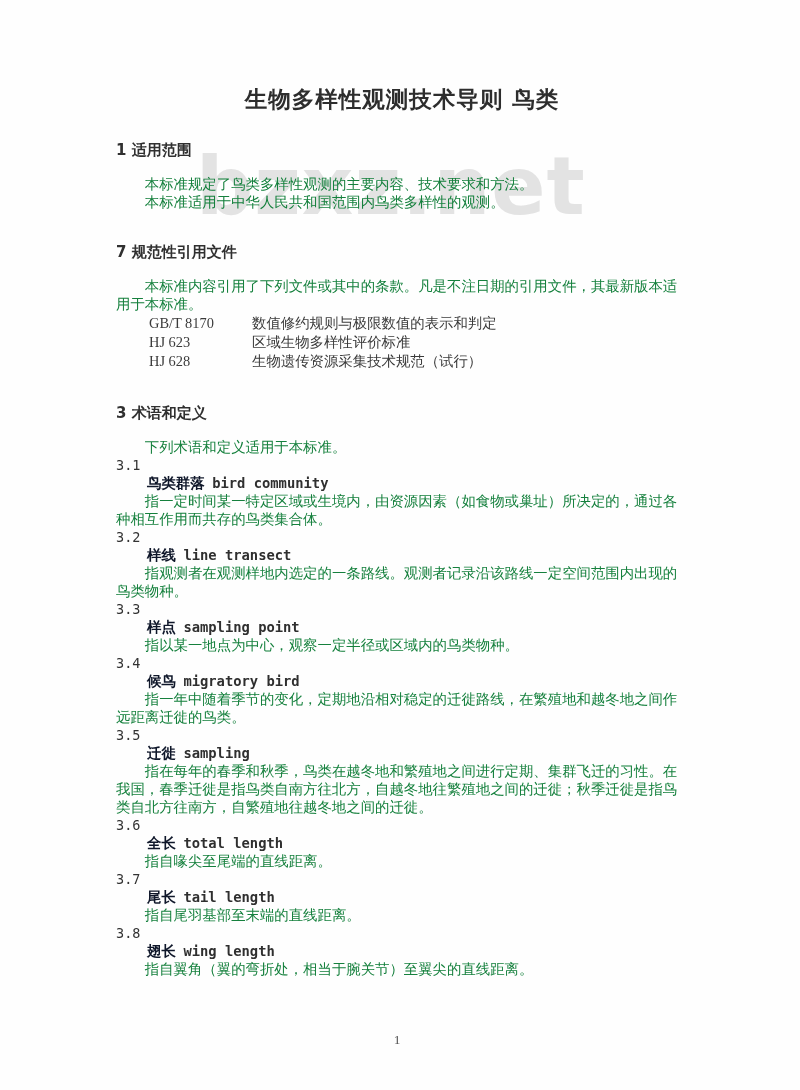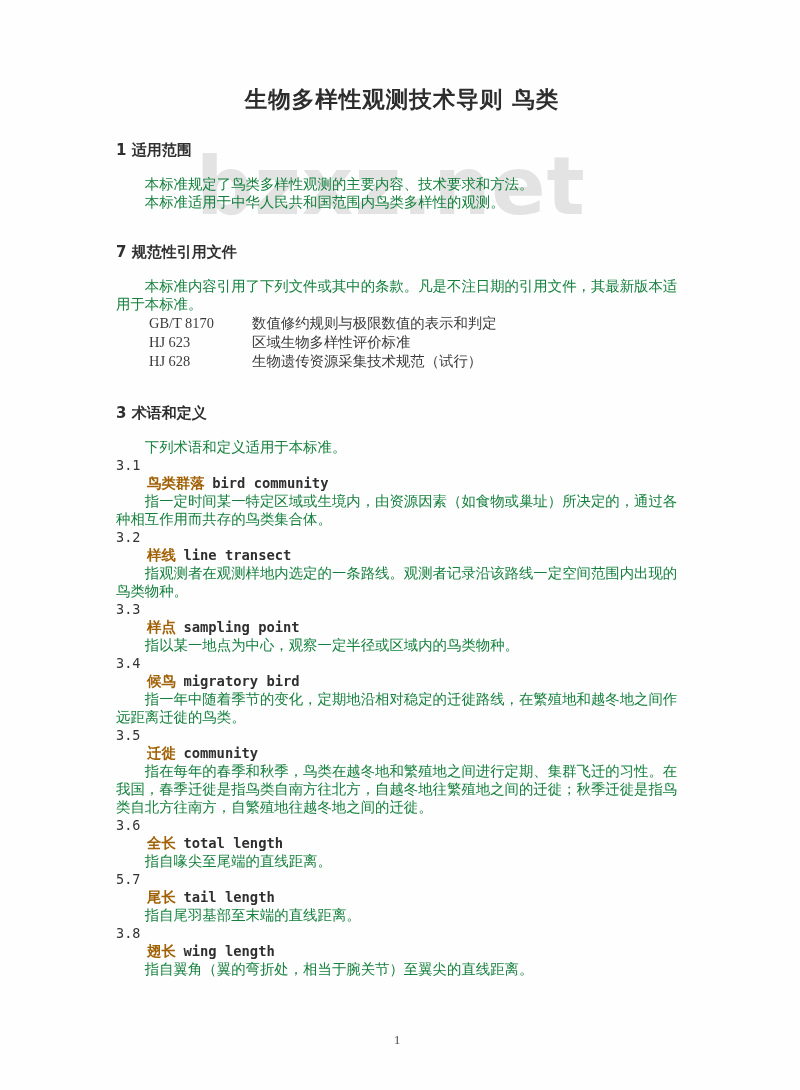--- a/index.html
+++ b/index.html
@@ -78,21 +78,21 @@
   }
   .term-heading {
     font-size: 14.4px;
     line-height: 18px;
     margin-left: 31px;
     font-weight: bold;
   }
   .term-zh {
     font-family: "DejaVu Sans", "Liberation Sans", sans-serif;
     font-weight: bold;
-    color: #a16207;
+    color: #0f172a;
   }
   .term-en {
     font-family: "DejaVu Sans Mono", "Liberation Mono", monospace;
     font-weight: bold;
     font-size: 13.8px;
     color: #2f2f2f;
     margin-left: 4px;
   }
   .footer-page-number {
     position: absolute;
@@ -175,36 +175,36 @@
           <span class="term-zh">候鸟</span>
           <span class="term-en">migratory bird</span>
         </div>
         <p class="body-para">指一年中随着季节的变化，定期地沿相对稳定的迁徙路线，在繁殖地和越冬地之间作远距离迁徙的鸟类。</p>
       </div>
 
       <div class="term">
         <div class="term-number">3.5</div>
         <div class="term-heading">
           <span class="term-zh">迁徙</span>
-          <span class="term-en">community</span>
+          <span class="term-en">sampling</span>
         </div>
         <p class="body-para">指在每年的春季和秋季，鸟类在越冬地和繁殖地之间进行定期、集群飞迁的习性。在我国，春季迁徙是指鸟类自南方往北方，自越冬地往繁殖地之间的迁徙；秋季迁徙是指鸟类自北方往南方，自繁殖地往越冬地之间的迁徙。</p>
       </div>
 
       <div class="term">
         <div class="term-number">3.6</div>
         <div class="term-heading">
           <span class="term-zh">全长</span>
           <span class="term-en">total length</span>
         </div>
         <p class="body-para">指自喙尖至尾端的直线距离。</p>
       </div>
 
       <div class="term">
-        <div class="term-number">5.7</div>
+        <div class="term-number">3.7</div>
         <div class="term-heading">
           <span class="term-zh">尾长</span>
           <span class="term-en">tail length</span>
         </div>
         <p class="body-para">指自尾羽基部至末端的直线距离。</p>
       </div>
 
       <div class="term">
         <div class="term-number">3.8</div>
         <div class="term-heading">

